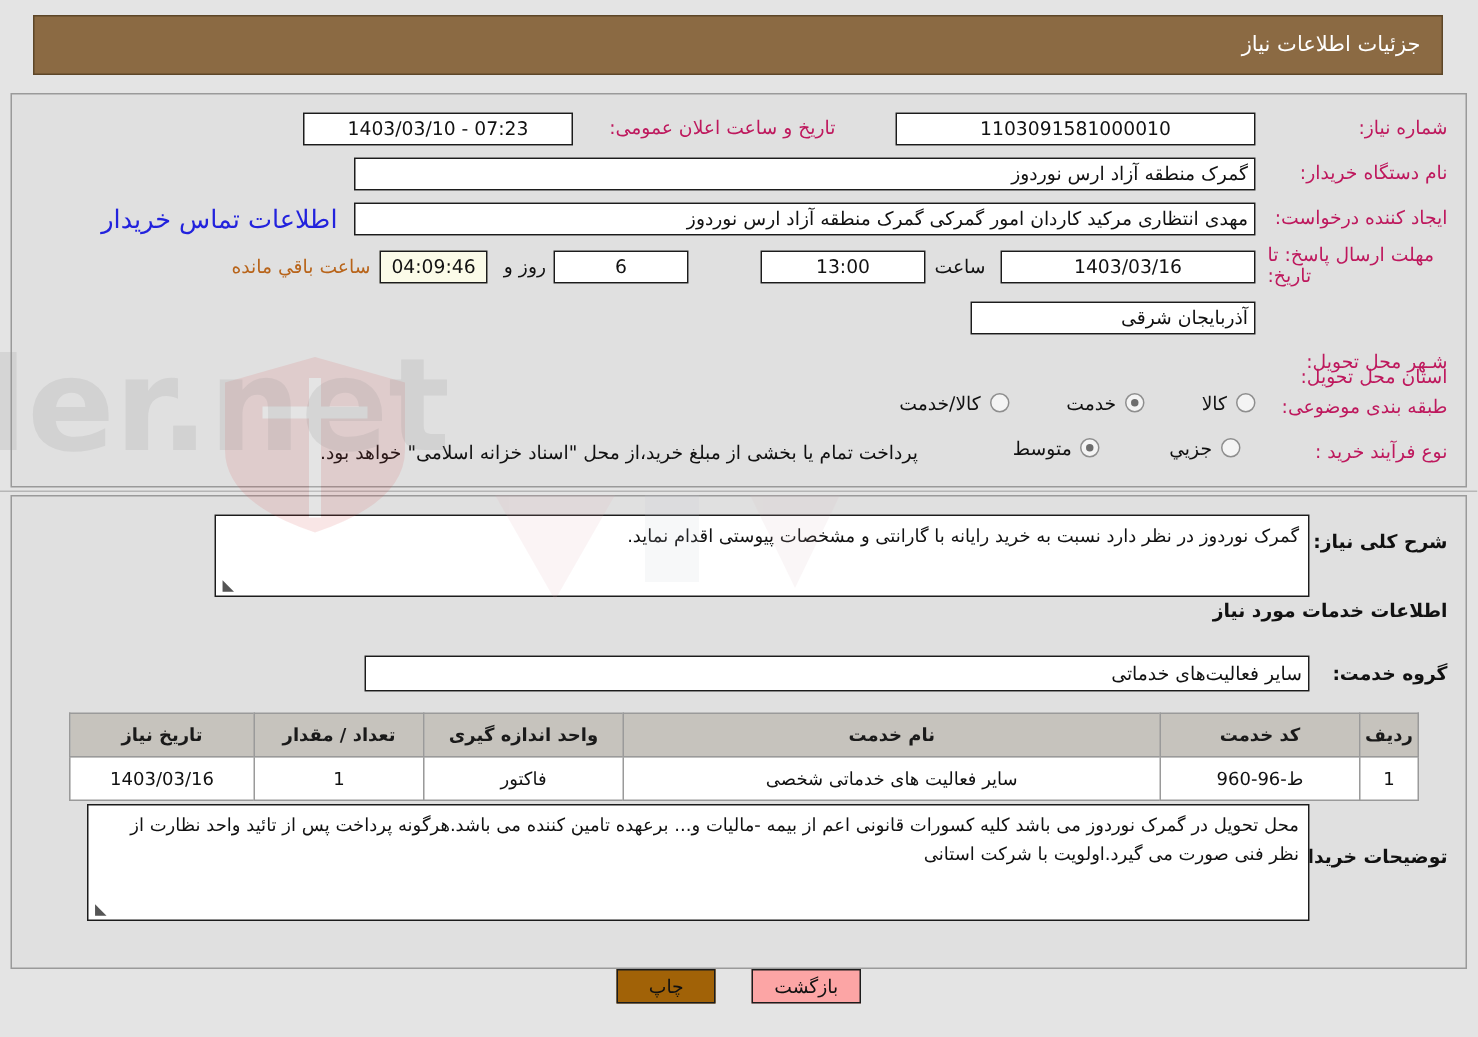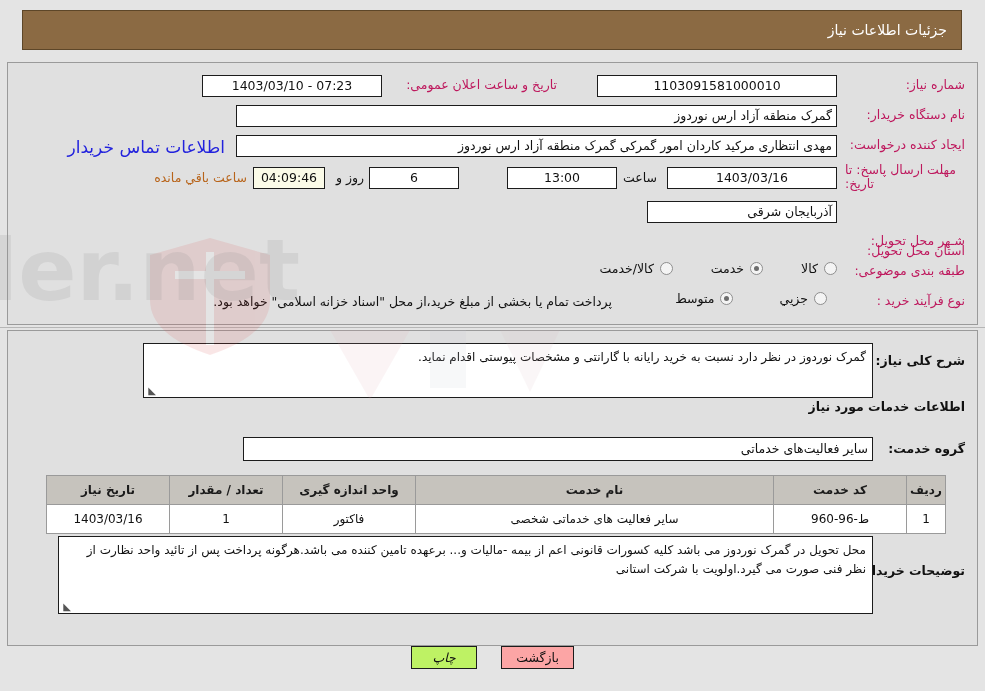--- a/index.html
+++ b/index.html
@@ -103,21 +103,21 @@
   .btns{
     position:absolute;left:0;top:646px;width:985px;
     display:flex;justify-content:center;align-items:center;gap:24px;
   }
   .btn{
     border:1px solid #1c1c1c;box-sizing:border-box;
     height:23px;min-width:66px;padding:0 14px;
     font-size:12.5px;color:#111;cursor:pointer;
     display:flex;align-items:center;justify-content:center;
   }
-  .btn-print{background:#bef264;font-style:italic;}
+  .btn-print{background:#a16207;}
   .btn-back{background:#fca5a5;}
   .divider{
     position:absolute;left:0;width:985px;height:1px;background:#b6b6b6;
   }
 </style>
 </head>
 <body>
 
 <div class="header-bar">
   <span class="header-title">جزئیات اطلاعات نیاز</span>

